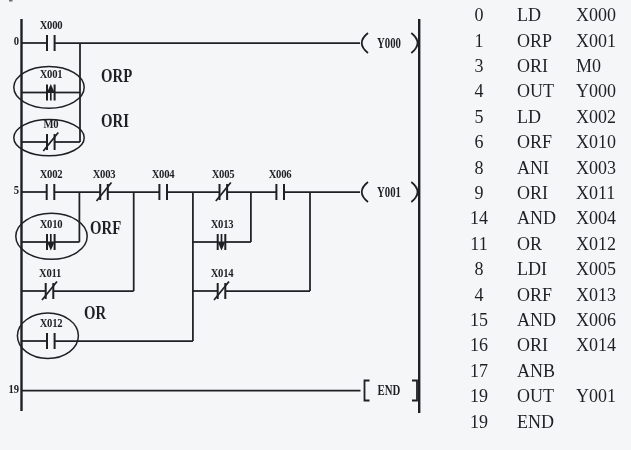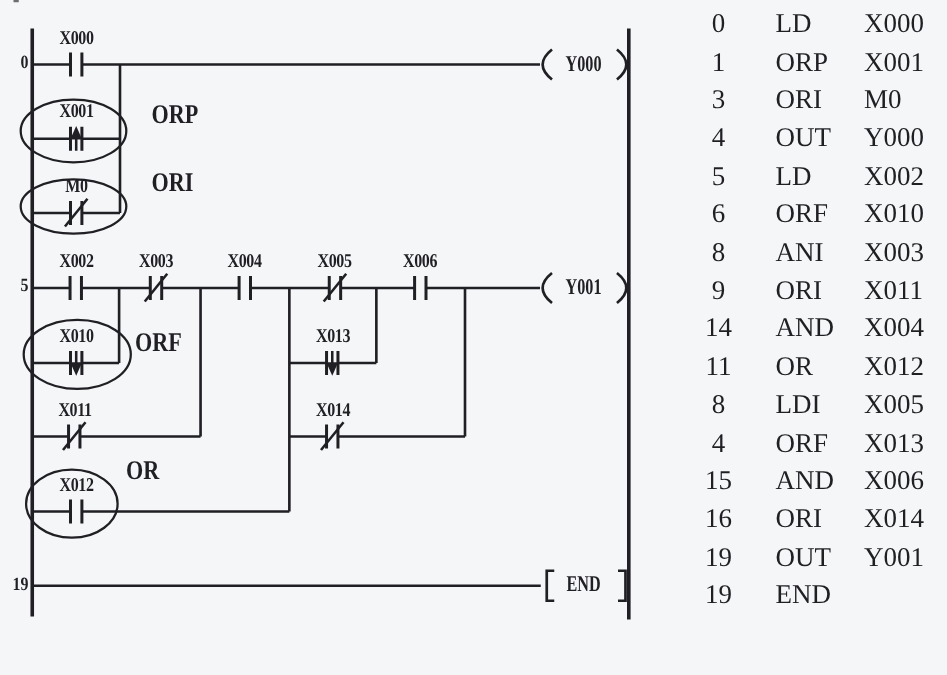--- a/index.html
+++ b/index.html
@@ -244,20 +244,25 @@
       <span class="pstep">15</span>
       <span class="pop">AND</span>
       <span class="poperand">X006</span>
     </div>
     <div class="prow">
       <span class="pstep">16</span>
       <span class="pop">ORI</span>
       <span class="poperand">X014</span>
     </div>
     <div class="prow">
+      <span class="pstep">17</span>
+      <span class="pop">ANB</span>
+      <span class="poperand"></span>
+    </div>
+    <div class="prow">
       <span class="pstep">19</span>
       <span class="pop">OUT</span>
       <span class="poperand">Y001</span>
     </div>
     <div class="prow">
       <span class="pstep">19</span>
       <span class="pop">END</span>
       <span class="poperand"></span>
     </div>
   </div>

